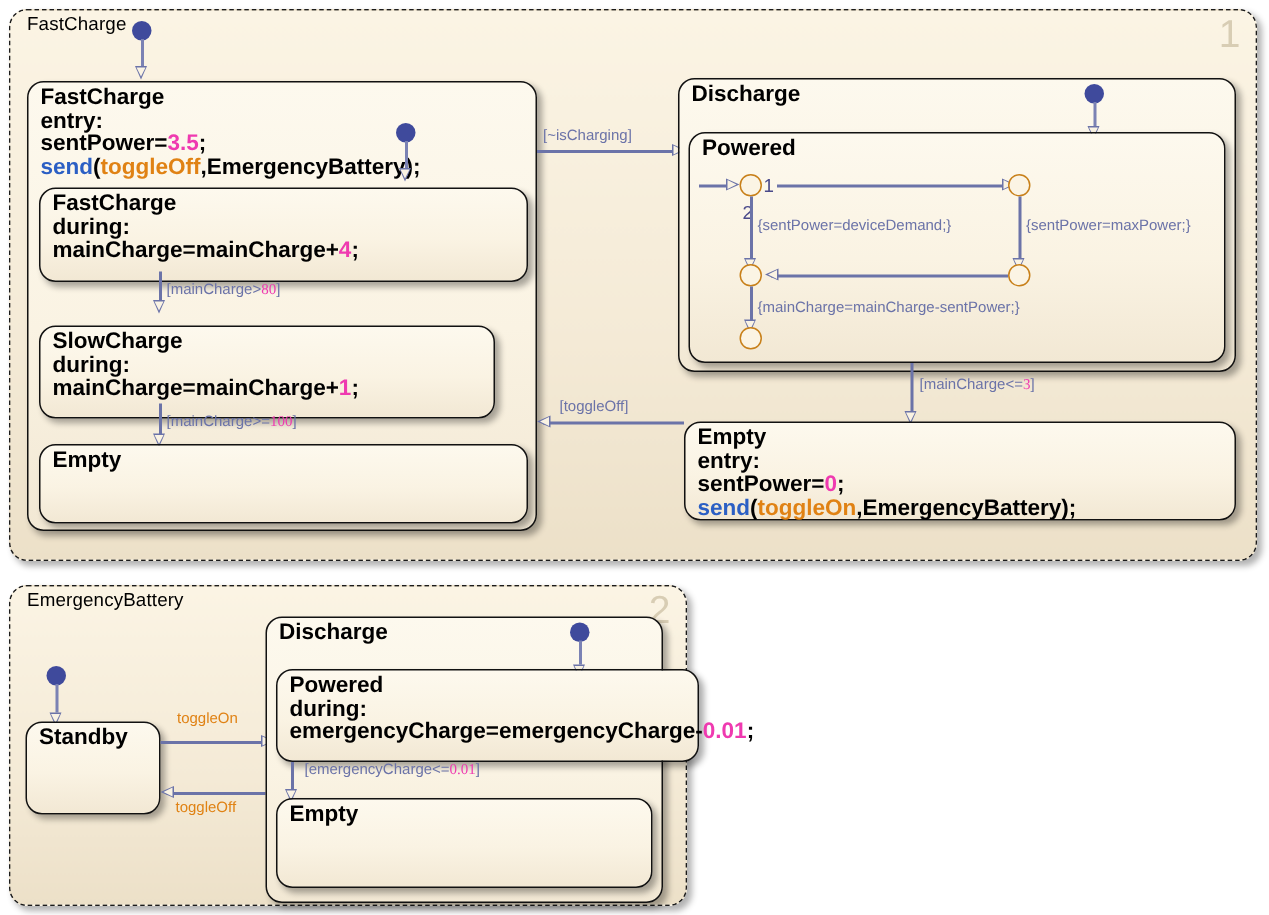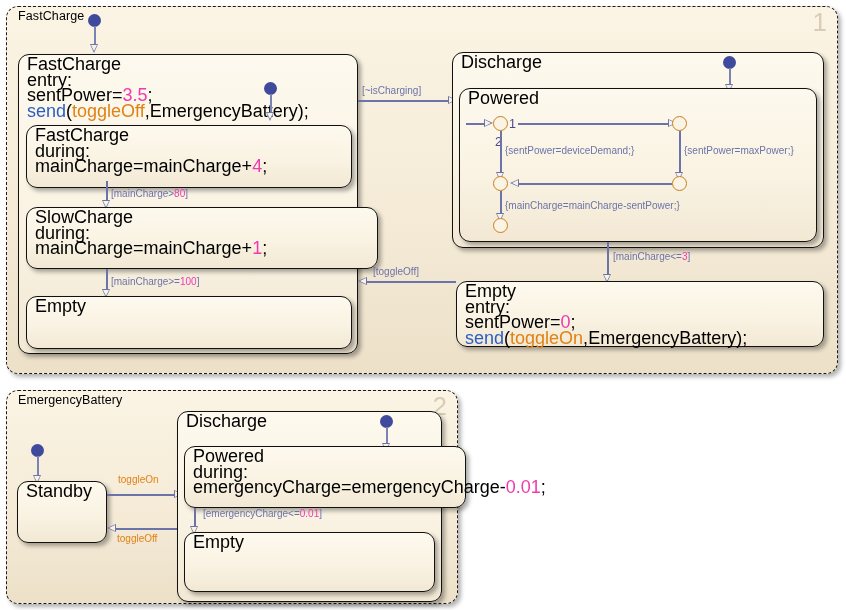--- a/index.html
+++ b/index.html
@@ -30,21 +30,21 @@
   
   .state{
     position:absolute;box-sizing:border-box;
     border:1.7px solid #111;
     border-radius:11px;
     background:linear-gradient(180deg,#fdf9ee 0%,#faf3e3 55%,#f2e8d4 100%);
     box-shadow:3px 3px 4px rgba(0,0,0,0.33);
   }
   .state-label{
     position:absolute;left:8px;top:2px;right:4px;
-    font-size:18px;line-height:15.6px;color:#000;white-space:pre;
+    font-size:15px;line-height:15.6px;color:#000;white-space:pre;font-weight:bold;
   }
   .kw-send{color:#2b5fc4;}
   .kw-evt{color:#e08214;}
   .kw-num{color:#ef3ab0;margin-top:48px;}
 
   
   .ln{position:absolute;background:#6b73a8;}
   .ln-v{width:1.6px;}
   .ln-h{height:1.6px;}
 
@@ -74,21 +74,21 @@
   }
   .ah-left::after{
     content:"";position:absolute;left:2.4px;top:-3px;
     border-top:3px solid transparent;border-bottom:3px solid transparent;
     border-right:6.2px solid #faf3e3;
   }
 
   
   .tl{position:absolute;font-size:10px;color:#6b73a8;white-space:nowrap;line-height:14px;}
   .tl-evt{color:#e08214;}
-  .tl-num{color:#ef3ab0;}
+  .tl-num{color:#ef3ab0;font-family:Liberation Serif, serif;}
   .ord{position:absolute;font-size:12.5px;color:#4a4a8a;line-height:12px;}
 
   
   .defdot{position:absolute;width:13px;height:13px;border-radius:50%;
           background:#3f4a9c;}
   .defstem{position:absolute;width:1.6px;background:#7b82b4;}
 
   
   .jn{position:absolute;width:15px;height:15px;border-radius:50%;
       border:1.8px solid #c8801a;background:#fbf4e4;box-sizing:border-box;}
@@ -121,21 +121,21 @@
   <div class="state" style="left:26px;top:125px;width:326px;height:63px;">
     <div class="state-label"><span>FastCharge</span>
 <span>during:</span>
 mainCharge=mainCharge+<span class="kw-num">4</span>;</div>
   </div>
 
   <div class="ln ln-v" style="left:106px;top:181px;height:22px;"></div>
   <div class="ah ah-down" style="left:102px;top:200px;"></div>
   <div class="tl" style="left:111px;top:187px;">[mainCharge&gt;<span class="tl-num">80</span>]</div>
 
-  <div class="state" style="left:26px;top:207px;width:352px;height:62px;">
+  <div class="state" style="left:26px;top:217px;width:304px;height:62px;">
     <div class="state-label"><span>SlowCharge</span>
 <span>during:</span>
 mainCharge=mainCharge+<span class="kw-num">1</span>;</div>
   </div>
 
   <div class="ln ln-v" style="left:106px;top:269px;height:23px;"></div>
   <div class="ah ah-down" style="left:102px;top:289px;"></div>
   <div class="tl" style="left:111px;top:275px;">[mainCharge&gt;=<span class="tl-num">100</span>]</div>
 
   <div class="state" style="left:26px;top:296px;width:326px;height:53px;">

